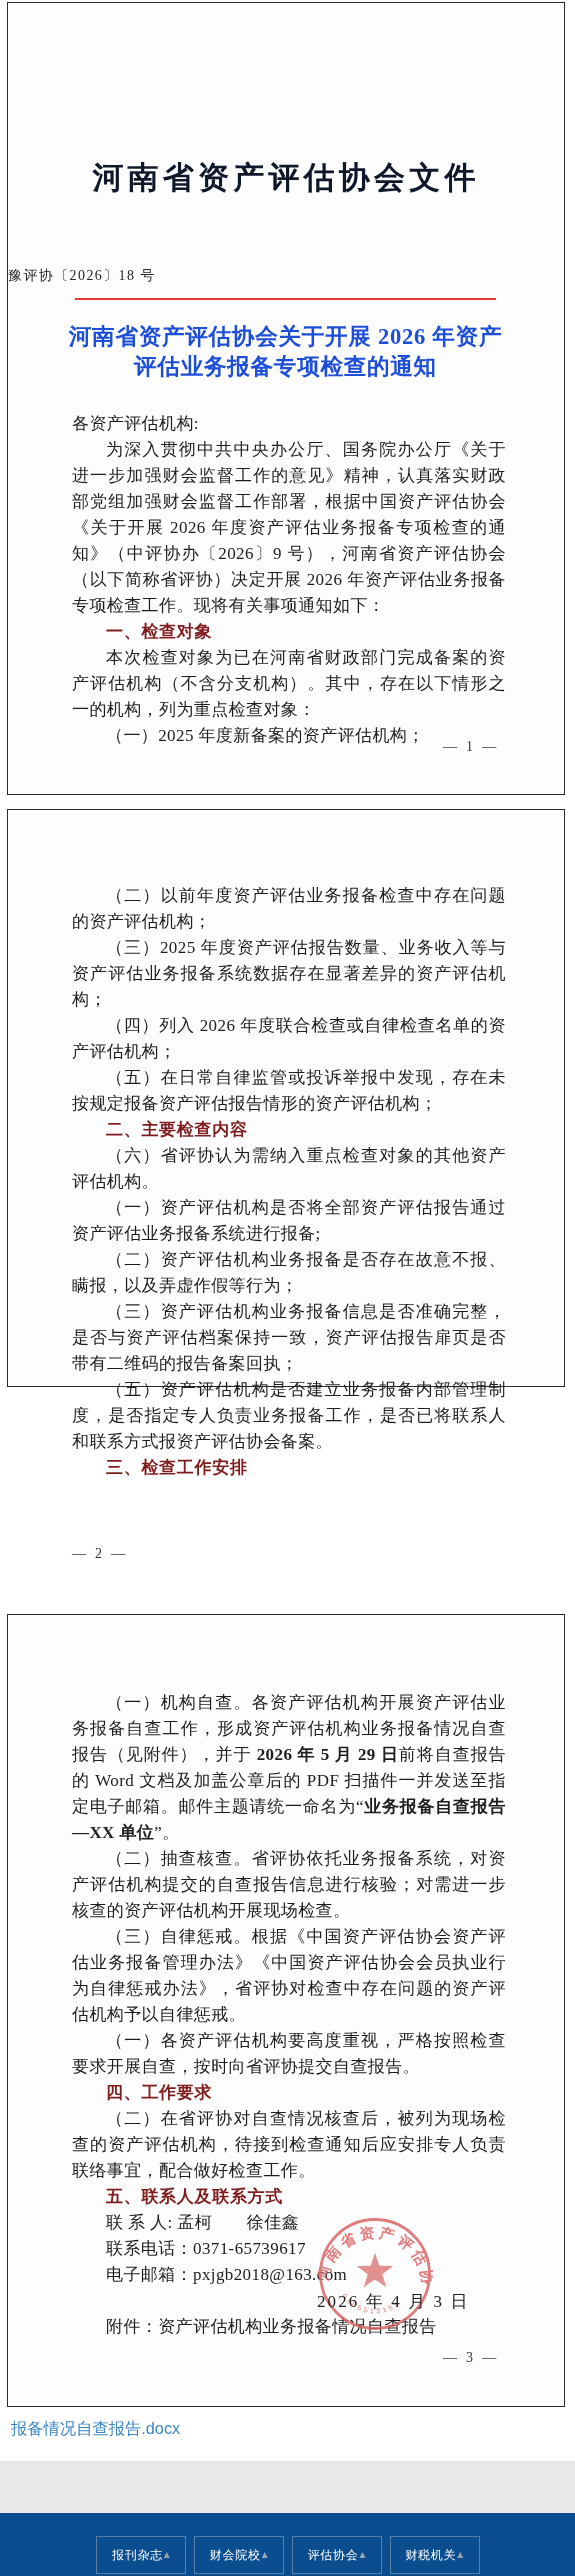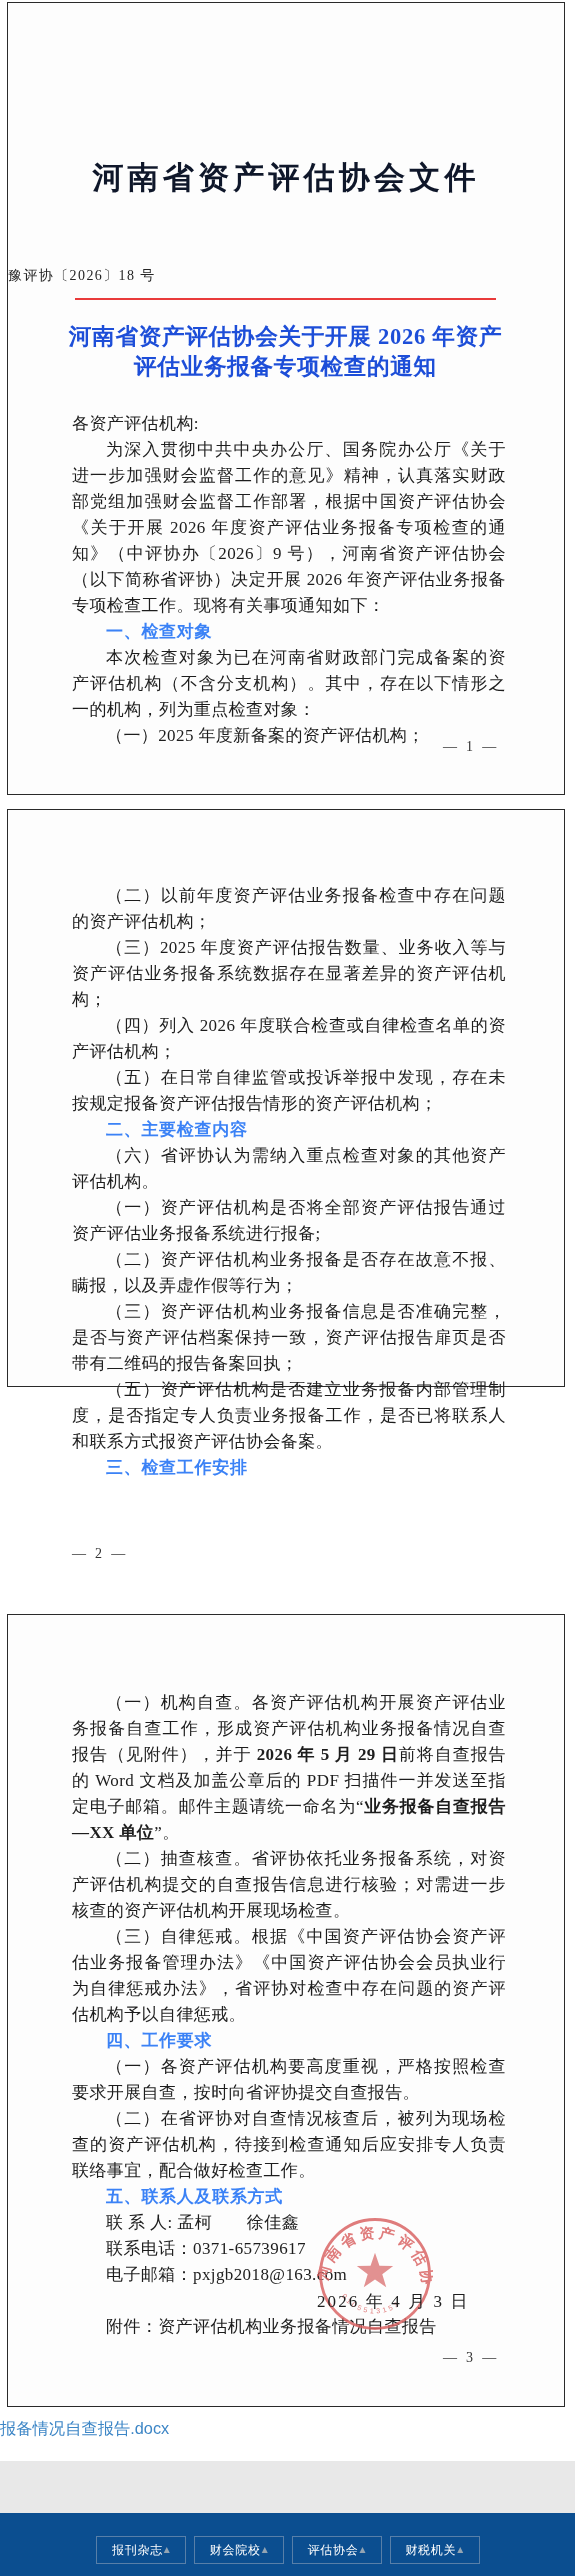--- a/index.html
+++ b/index.html
@@ -38,54 +38,54 @@
     font-size:17px;line-height:26px;letter-spacing:0.4px;
     text-align:justify;color:#1d1d1d;
   }
   .page-1 .flow{top:408px;}
   .page-2 .flow{top:73px;}
   .page-3 .flow{top:75px;}
   .blk{text-indent:2em;margin:0;}
   .blk.no-indent{text-indent:0;}
   .blk.heading{
     font-weight:bold;font-family:"Liberation Sans","DejaVu Sans",sans-serif;
-    letter-spacing:0.7px;color:#3b82f6;
+    letter-spacing:0.7px;color:#7f1d1d;
   }
   .blk.attachment{margin-top:26px;}
   .blk b{font-weight:bold;}
   .page-number{
     position:absolute;font-size:14px;letter-spacing:2.8px;color:#333;white-space:nowrap;
   }
   .pn-right{right:65px;top:736px;}
   .pn-left{left:64px;top:736px;}
   .page-3 .pn-right{top:735px;}
 
   .issue-date{
     position:absolute;left:309px;top:675px;font-size:17px;letter-spacing:2.1px;color:#1d1d1d;
     white-space:nowrap;
   }
   .seal{position:absolute;left:309px;top:601px;width:116px;height:116px;opacity:0.82;}
 
   .attach-link{
     position:absolute;top:2418px;left:0px;
     font-family:"Liberation Sans","DejaVu Sans",sans-serif;
-    font-size:16.3px;color:#3d86c6;text-decoration:none;white-space:nowrap;cursor:pointer;
+    font-size:16.3px;color:#3d86c6;text-decoration:none;white-space:nowrap;cursor:pointer;padding-left:11px;
   }
   .footer-spacer{
     position:absolute;top:2461px;left:0;width:576px;height:52px;background:#e8e8e8;
   }
   .footer{
     position:absolute;top:2513px;left:0;width:576px;height:63px;background:#0b4e90;
   }
   .footer-menus{
     position:absolute;top:23px;left:0;width:100%;
     display:flex;justify-content:center;gap:7.8px;
   }
   .menu-btn{
-    width:90px;height:28px;border:0.7px solid #587fa8;background:transparent;
+    width:90px;height:38px;border:0.7px solid #587fa8;background:transparent;
     display:flex;align-items:center;justify-content:center;gap:1px;
     color:#ffffff;font-family:"Liberation Sans","DejaVu Sans",sans-serif;
     font-size:12px;cursor:pointer;letter-spacing:0.7px;
   }
   .menu-arrow{
     font-size:7.8px;color:#93a4b3;line-height:1;
     font-family:"DejaVu Sans",sans-serif;
   }
 </style>
 </head>
@@ -131,22 +131,22 @@
     </div>
     <div class="page-number pn-left">— 2 —</div>
   </div>
 
   <div class="page page-3">
     <div class="flow">
       <div>
           <div class="blk para"><span>（一）机构自查。各资产评估机构开展资产评估业务报备自查工作，形成资产评估机构业务报备情况自查报告（见附件），并于 </span><b>2026 年 5 月 29 日</b><span>前将自查报告的 Word 文档及加盖公章后的 PDF 扫描件一并发送至指定电子邮箱。邮件主题请统一命名为“</span><b>业务报备自查报告—XX 单位</b><span>”。</span></div>
           <div class="blk para"><span>（二）抽查核查。省评协依托业务报备系统，对资产评估机构提交的自查报告信息进行核验；对需进一步核查的资产评估机构开展现场检查。</span></div>
           <div class="blk para"><span>（三）自律惩戒。根据《中国资产评估协会资产评估业务报备管理办法》《中国资产评估协会会员执业行为自律惩戒办法》，省评协对检查中存在问题的资产评估机构予以自律惩戒。</span></div>
+          <div class="blk para"><span>（一）各资产评估机构要高度重视，严格按照检查要求开展自查，按时向省评协提交自查报告。</span></div>
           <div class="blk heading"><span>四、工作要求</span></div>
-          <div class="blk para"><span>（一）各资产评估机构要高度重视，严格按照检查要求开展自查，按时向省评协提交自查报告。</span></div>
           <div class="blk para"><span>（二）在省评协对自查情况核查后，被列为现场检查的资产评估机构，待接到检查通知后应安排专人负责联络事宜，配合做好检查工作。</span></div>
           <div class="blk heading"><span>五、联系人及联系方式</span></div>
           <div class="blk para"><span>联 系 人: 孟柯　　徐佳鑫</span></div>
           <div class="blk para"><span>联系电话：0371-65739617</span></div>
           <div class="blk para"><span>电子邮箱：pxjgb2018@163.com</span></div>
           <div class="blk attachment"><span>附件：资产评估机构业务报备情况自查报告</span></div>
         </div>
     </div>
 
     <svg class="seal" viewBox="0 0 164 164">

